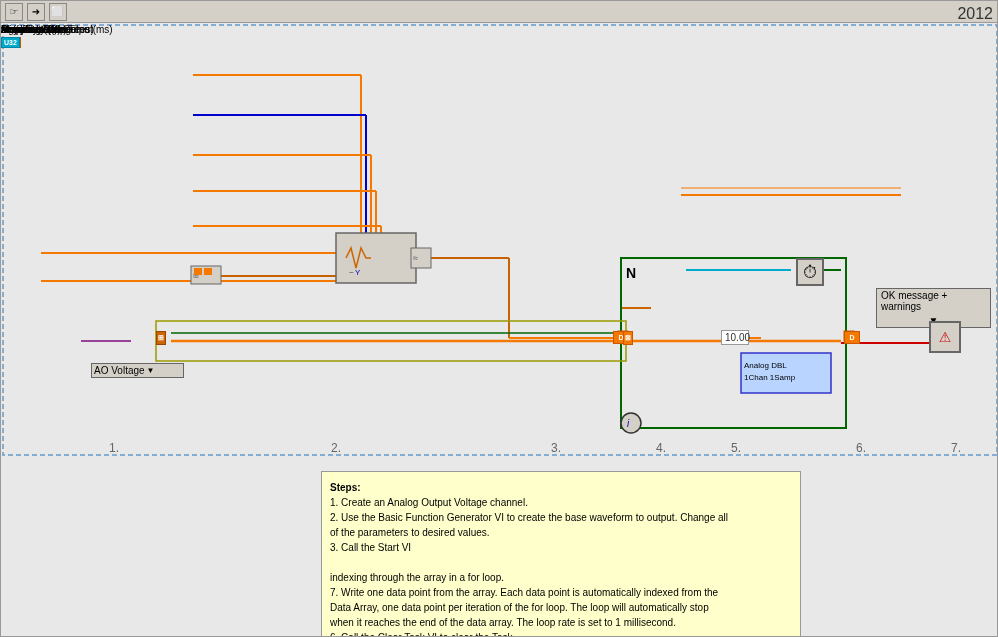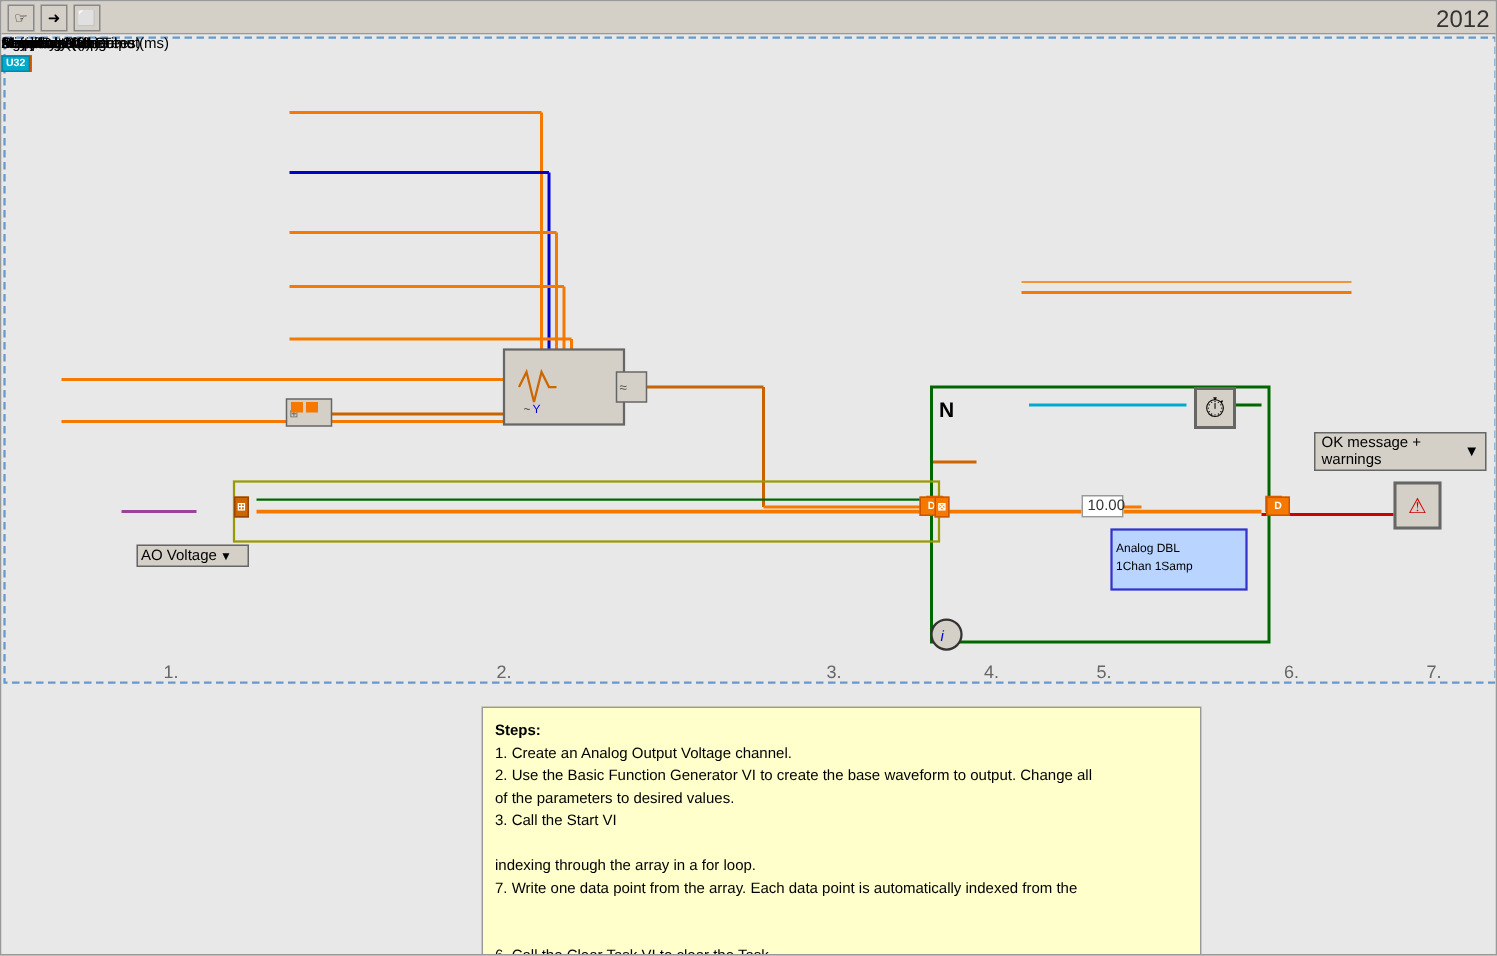--- a/index.html
+++ b/index.html
@@ -183,20 +183,21 @@
 
     .ok-dropdown {
       position: absolute;
       background: #d4d0c8;
       border: 1px solid #666;
       font-size: 10px;
       padding: 1px 4px;
       display: flex;
       align-items: center;
       gap: 3px;
+      flex-direction: column;
     }
   </style>
 </head>
 <body>
 
 <div class="main-container">
 
   <div class="toolbar">
     <div class="toolbar-btn">☞</div>
     <div class="toolbar-btn">➜</div>
@@ -340,21 +341,21 @@
       <br>
       <span class="dbl-orange-block" style="margin-top:2px;">DBL</span>
     </div>
 
     <div class="ctrl-cluster" style="position:absolute; left:5; top:270;">
       <span class="node-label" style="position:relative;">Physical Channel</span>
       <br>
       <span class="io-orange-block" style="margin-top:2px;">I/O</span>
     </div>
 
-    <div class="dropdown-ctrl" style="left:90px; top:340px; width:75px;">
+    <div class="dropdown-ctrl" style="left:90px; top:340px; width:93px;">
       <span>AO Voltage</span>
       <span class="dropdown-arrow">▼</span>
     </div>
 
     <div class="ctrl-cluster" style="position:absolute; left:635; top:148;">
       <span class="node-label" style="position:relative;">Array Data to Output</span>
       <br>
       <span class="dbl-orange-block" style="margin-top:2px;">DBL</span>
     </div>
 
@@ -399,20 +400,20 @@
 
     <div class="steps-box" style="left:320px; top:448px; width:480px; height:170px;">
       <strong>Steps:</strong><br>
       <span>1.  Create an Analog Output Voltage channel.</span><br>
       <span>2.  Use the Basic Function Generator VI to create the base waveform to output.  Change all</span><br>
       <span>of the parameters to desired values.</span><br>
       <span>3.  Call the Start VI</span><br>
       <br>
       <span>indexing through the array in a for loop.</span><br>
       <span>7.  Write one data point from the array.  Each data point is automatically indexed from the</span><br>
-      <br>
-      <br>
+      <span>Data Array, one data point per iteration of the for loop.  The loop will automatically stop</span><br>
+      <span>when it reaches the end of the data array.  The loop rate is set to 1 millisecond.</span><br>
       <span>6.  Call the Clear Task VI to clear the Task.</span><br>
       
     </div>
 
   </div>
 </div>
 
 </body></html>

